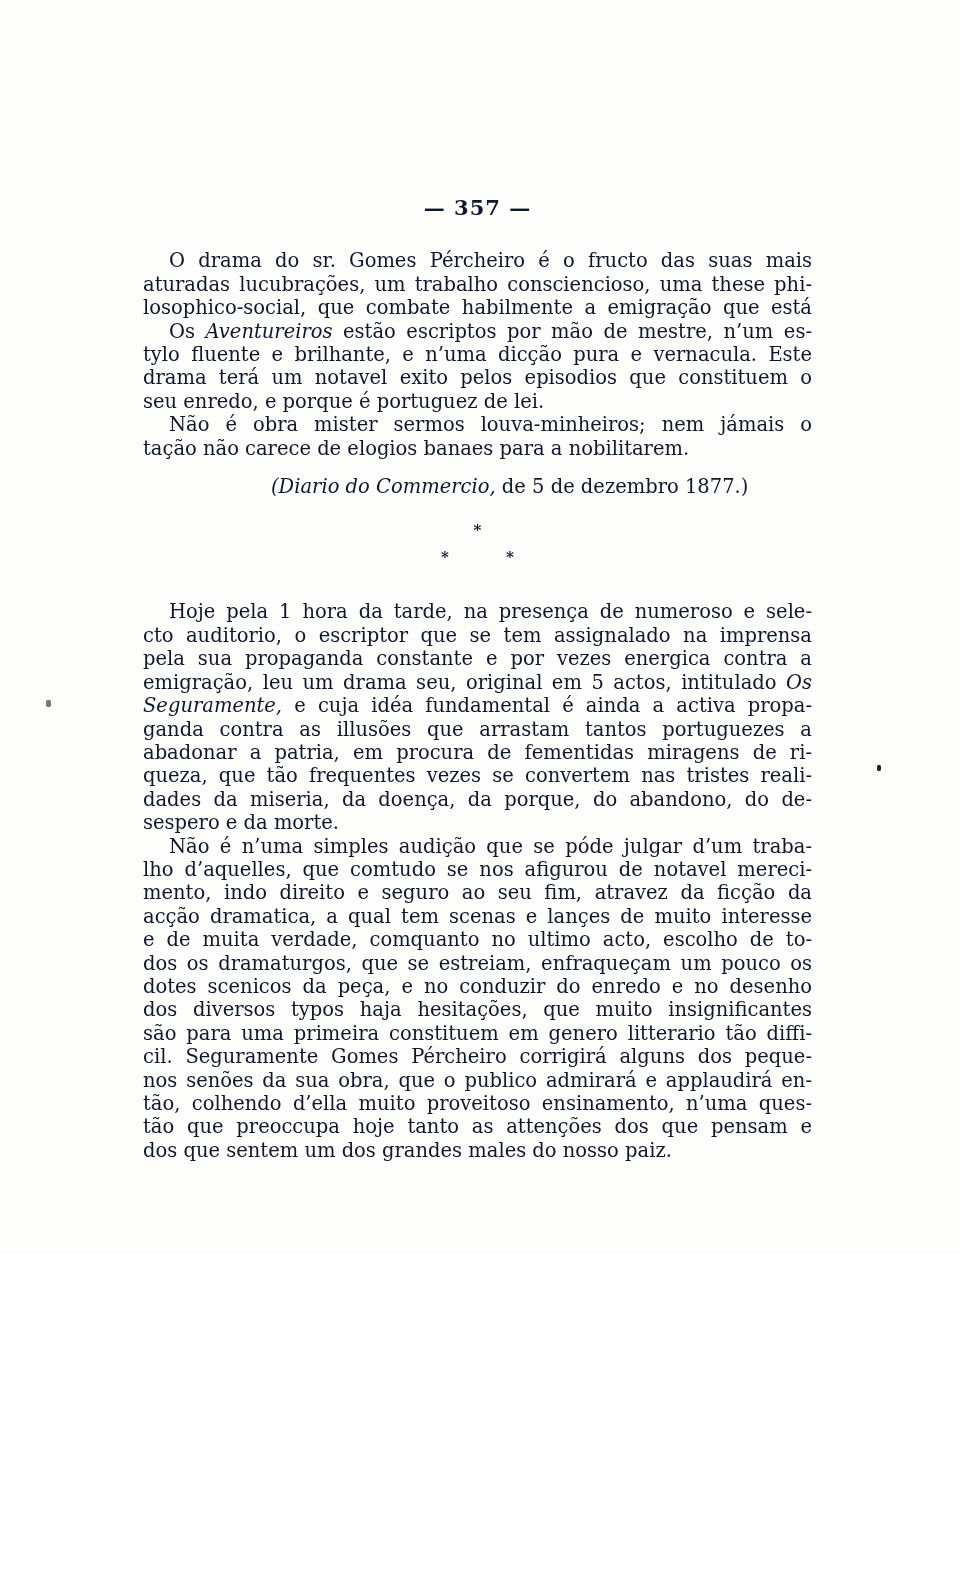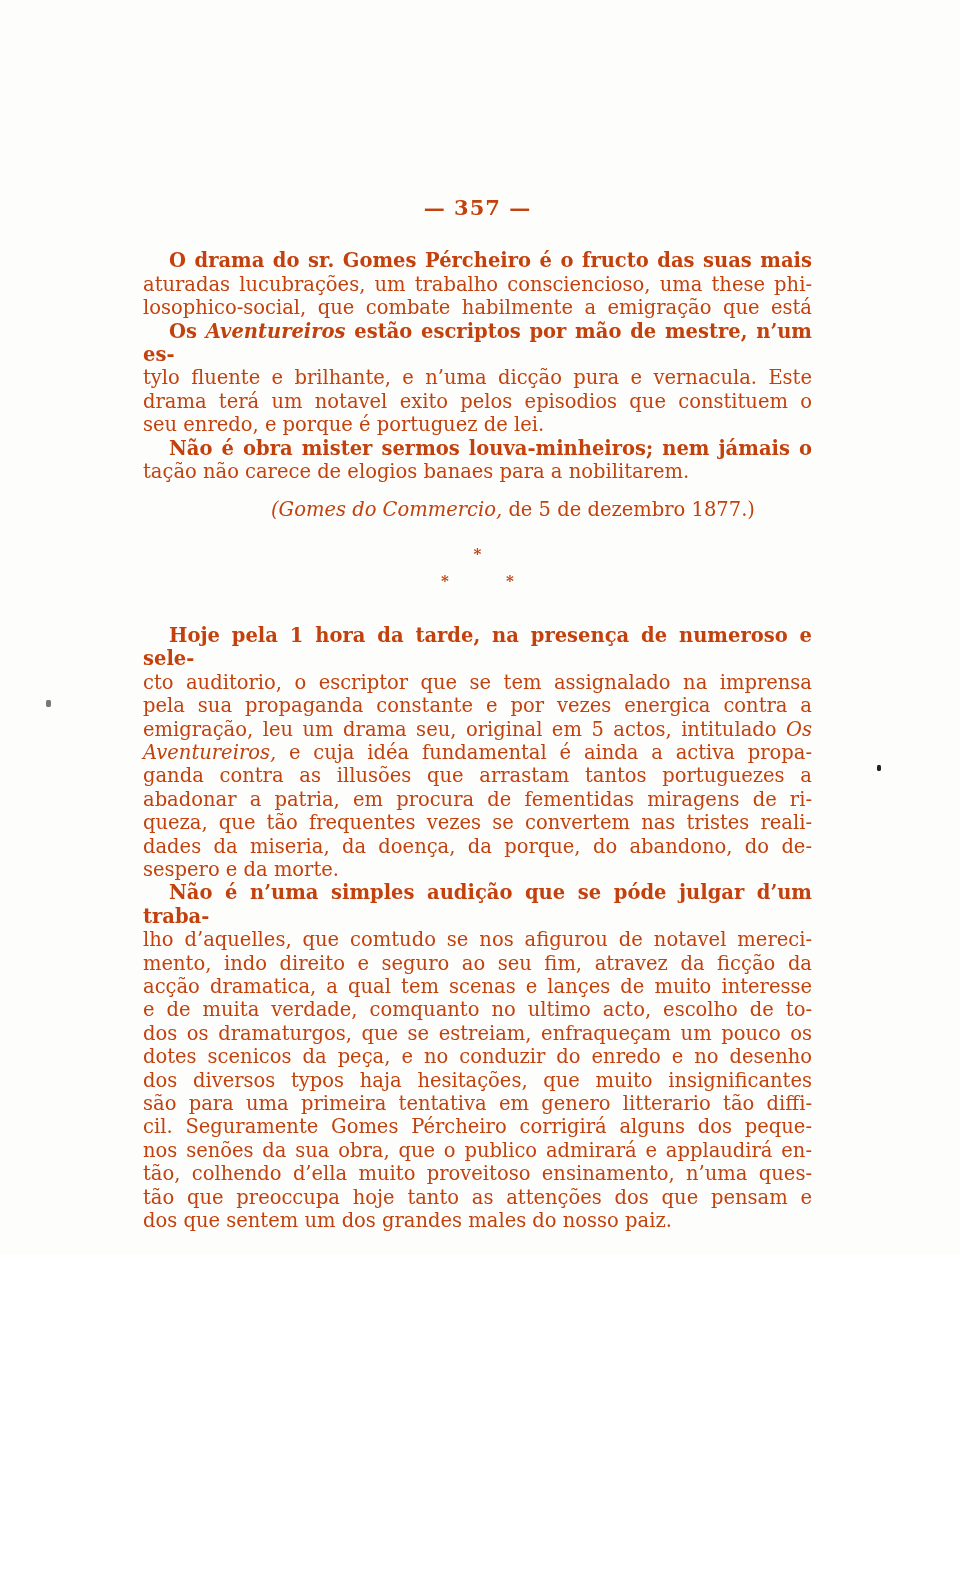--- a/index.html
+++ b/index.html
@@ -7,21 +7,21 @@
     padding: 0;
     background: #ffffff;
   }
   .page {
     position: relative;
     width: 960px;
     height: 1254px;
     background: #fdfdfc;
     overflow: hidden;
     font-family: "DejaVu Serif", "Liberation Serif", serif;
-    color: #c2410c;
+    color: #0f172a;
   }
   .text-column {
     position: absolute;
     left: 143px;
     top: 196px;
     width: 669px;
     font-size: 19.5px;
     line-height: 23.4px;
   }
   .page-number {
@@ -29,21 +29,21 @@
     font-weight: bold;
     font-size: 21px;
     letter-spacing: 1px;
     margin-bottom: 30px;
   }
   .para { margin: 0; }
   .line {
     text-align: justify;
     text-align-last: justify;
   }
-  .line.first { text-indent: 26px; font-weight: bold; }
+  .line.first { text-indent: 26px; }
   .line.last  { text-align-last: left; }
   .citation { white-space: nowrap; }
   .citation-1 { padding-left: 128px; margin-top: 15px; }
   .citation-2 { padding-left: 70px;  margin-top: 40px; }
   .divider {
     text-align: center;
     margin-top: 26px;
     margin-bottom: 36px;
     font-size: 15px;
     line-height: 13px;
@@ -74,47 +74,47 @@
       <div class="para">
         <div class="line first">Os <i>Aventureiros</i> estão escriptos por mão de mestre, n’um es-</div>
         <div class="line">tylo fluente e brilhante, e n’uma dicção pura e vernacula. Este</div>
         <div class="line">drama terá um notavel exito pelos episodios que constituem o</div>
         <div class="line last">seu enredo, e porque é portuguez de lei.</div>
       </div>
       <div class="para">
         <div class="line first">Não é obra mister sermos louva-minheiros; nem jámais o</div>
         <div class="line last">tação não carece de elogios banaes para a nobilitarem.</div>
       </div>
-      <div class="citation citation-1"><i>(Gomes do Commercio,</i> de 5 de dezembro 1877.)</div>
+      <div class="citation citation-1"><i>(Diario do Commercio,</i> de 5 de dezembro 1877.)</div>
       <div class="divider">
         <div class="div-top">*</div>
         <div class="div-bottom">* *</div>
       </div>
       <div class="para">
         <div class="line first">Hoje pela 1 hora da tarde, na presença de numeroso e sele-</div>
         <div class="line">cto auditorio, o escriptor que se tem assignalado na imprensa</div>
         <div class="line">pela sua propaganda constante e por vezes energica contra a</div>
         <div class="line">emigração, leu um drama seu, original em 5 actos, intitulado <i>Os</i></div>
-        <div class="line"><i>Aventureiros,</i> e cuja idéa fundamental é ainda a activa propa-</div>
+        <div class="line"><i>Seguramente,</i> e cuja idéa fundamental é ainda a activa propa-</div>
         <div class="line">ganda contra as illusões que arrastam tantos portuguezes a</div>
         <div class="line">abadonar a patria, em procura de fementidas miragens de ri-</div>
         <div class="line">queza, que tão frequentes vezes se convertem nas tristes reali-</div>
         <div class="line">dades da miseria, da doença, da porque, do abandono, do de-</div>
         <div class="line last">sespero e da morte.</div>
       </div>
       <div class="para">
         <div class="line first">Não é n’uma simples audição que se póde julgar d’um traba-</div>
         <div class="line">lho d’aquelles, que comtudo se nos afigurou de notavel mereci-</div>
         <div class="line">mento, indo direito e seguro ao seu fim, atravez da ficção da</div>
         <div class="line">acção dramatica, a qual tem scenas e lançes de muito interesse</div>
         <div class="line">e de muita verdade, comquanto no ultimo acto, escolho de to-</div>
         <div class="line">dos os dramaturgos, que se estreiam, enfraqueçam um pouco os</div>
         <div class="line">dotes scenicos da peça, e no conduzir do enredo e no desenho</div>
         <div class="line">dos diversos typos haja hesitações, que muito insignificantes</div>
-        <div class="line">são para uma primeira tentativa em genero litterario tão diffi-</div>
+        <div class="line">são para uma primeira constituem em genero litterario tão diffi-</div>
         <div class="line">cil. Seguramente Gomes Pércheiro corrigirá alguns dos peque-</div>
         <div class="line">nos senões da sua obra, que o publico admirará e applaudirá en-</div>
         <div class="line">tão, colhendo d’ella muito proveitoso ensinamento, n’uma ques-</div>
         <div class="line">tão que preoccupa hoje tanto as attenções dos que pensam e</div>
         <div class="line last">dos que sentem um dos grandes males do nosso paiz.</div>
       </div>
     </div>
   <div class="speck speck-1"></div>
   <div class="speck speck-2"></div>
   <div class="speck speck-3"></div>

